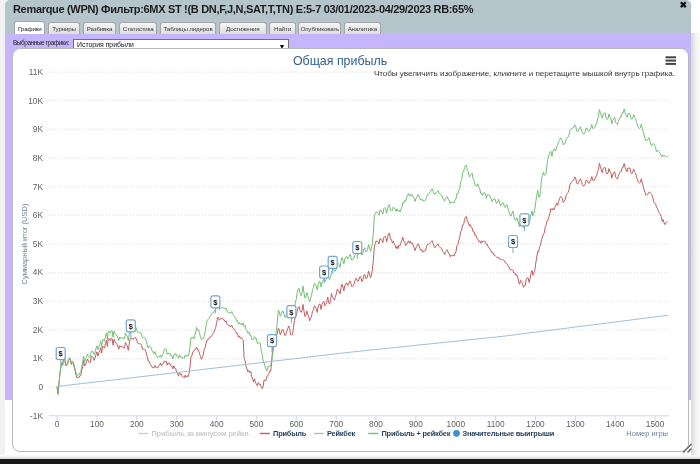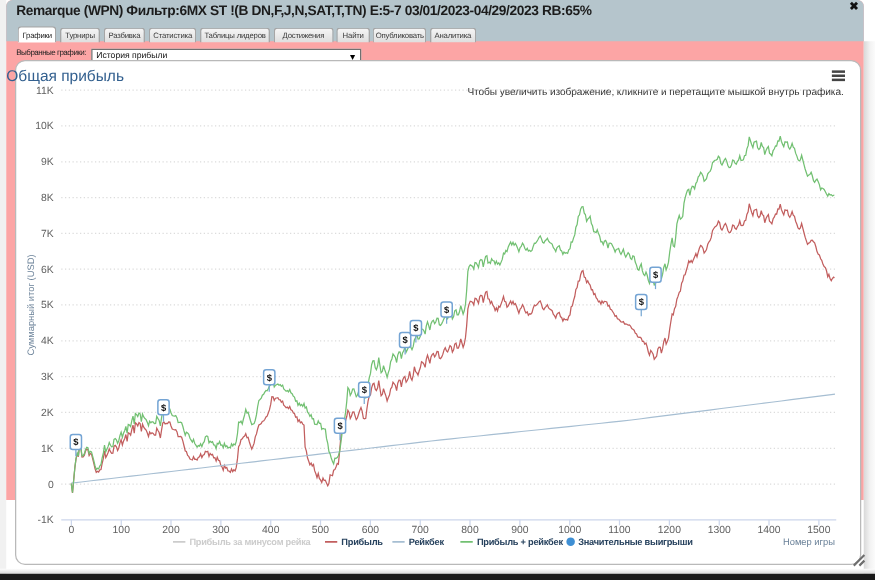--- a/index.html
+++ b/index.html
@@ -1,36 +1,36 @@
 <!DOCTYPE html>
 <html><head><meta charset="utf-8">
 <style>
 * { margin:0; padding:0; box-sizing:border-box; }
 html,body { width:700px; height:464px; overflow:hidden; background:#fff;
   font-family:"Liberation Sans",sans-serif; position:relative; }
 .leftpad { position:absolute; left:0; top:0; width:5px; height:459px; background:#f1f1f1; }
-.dialog { position:absolute; left:5px; top:0; width:686px; height:400px; background:#fca5a5;
+.dialog { position:absolute; left:5px; top:0; width:686px; height:400px; background:#c4b5fd;
   border-radius:5px 5px 0 0; }
 .dlg-head { position:absolute; left:0; top:0; width:100%; height:32.5px; background:#b5c5cc;
   border-radius:5px 5px 0 0; }
 .dlg-title { position:absolute; left:8px; top:2.5px; font-size:11px; font-weight:bold; color:#1c1c1c;
   white-space:nowrap; letter-spacing:-0.32px; }
 .dlg-x { position:absolute; right:4px; top:0px; font-size:9px; font-weight:bold; color:#111; }
 .tabs { position:absolute; left:9.2px; top:20.5px; display:flex; align-items:flex-end; }
 .tab { height:12px; line-height:12px; font-size:6.2px; letter-spacing:-0.15px; color:#3a3a3a; text-align:center;
   background:linear-gradient(#f5f5f5,#dedede); border:1px solid #a6a6a6; border-bottom:none;
   border-radius:3px 3px 0 0; margin-right:2.6px; white-space:nowrap; overflow:hidden; }
 .tab.active { background:#fff; height:13.5px; line-height:13px; color:#222; position:relative; z-index:2; }
 .selrow { position:absolute; left:8px; top:38.5px; font-size:6.4px; letter-spacing:-0.4px; color:#222; }
 .sel { position:absolute; left:60px; top:0px; width:216px; height:12px; background:#fff;
   border:1px solid #707070; font-size:6.9px; letter-spacing:0; color:#111; line-height:10.5px; padding-left:3px; }
 .sel .arr { position:absolute; right:2.5px; top:2px; font-size:7px; color:#000; }
 .chartbox { position:absolute; left:7px; top:47.5px; width:676.5px; height:404px;
   border:1px solid #b9b9b9; border-radius:8px; background:#fff; }
-.ctitle { position:absolute; left:0; right:16px; top:53.5px; font-size:12.4px; color:#33608f; }
+.ctitle { position:absolute; left:0; right:16px; top:53.5px; text-align:center; font-size:12.4px; color:#33608f; }
 .csub { position:absolute; left:0; right:16px; top:69px; text-align:right; font-size:8.1px; letter-spacing:-0.05px; color:#333; }
 .rightstrip { position:absolute; right:0; top:33px; width:9.5px; height:426px;
   background:linear-gradient(to right,#d8d8d8,#f2f2f2 55%,#fbfbfb); }
 .botgray { position:absolute; left:0; bottom:5px; width:700px; height:4px; background:linear-gradient(#fdfdfd,#d9d9d9); }
 .botblack { position:absolute; left:0; bottom:0; width:700px; height:5px; background:#191919; }
 </style></head>
 <body>
 <div class="leftpad"></div>
 <div class="dialog">
   <div class="dlg-head">

